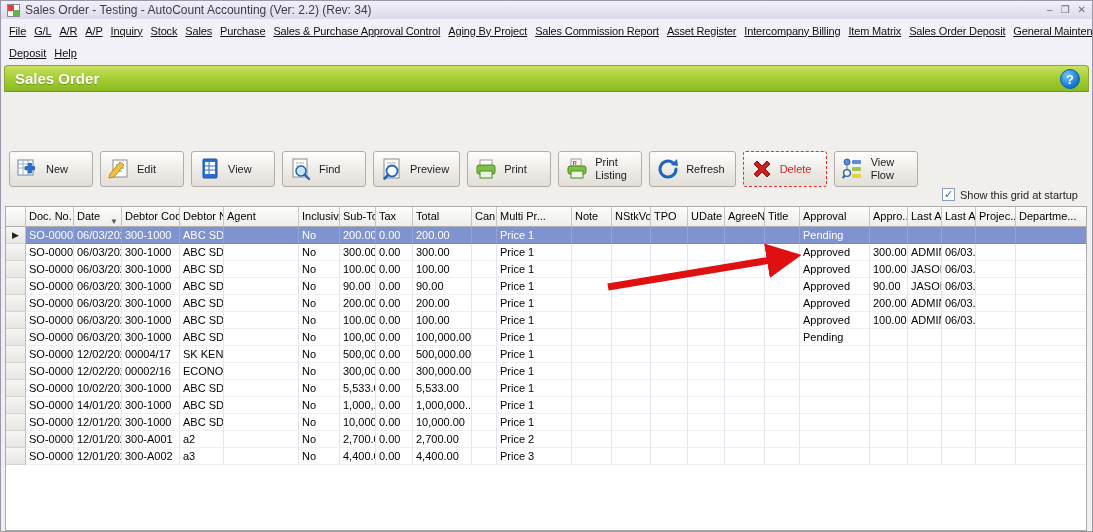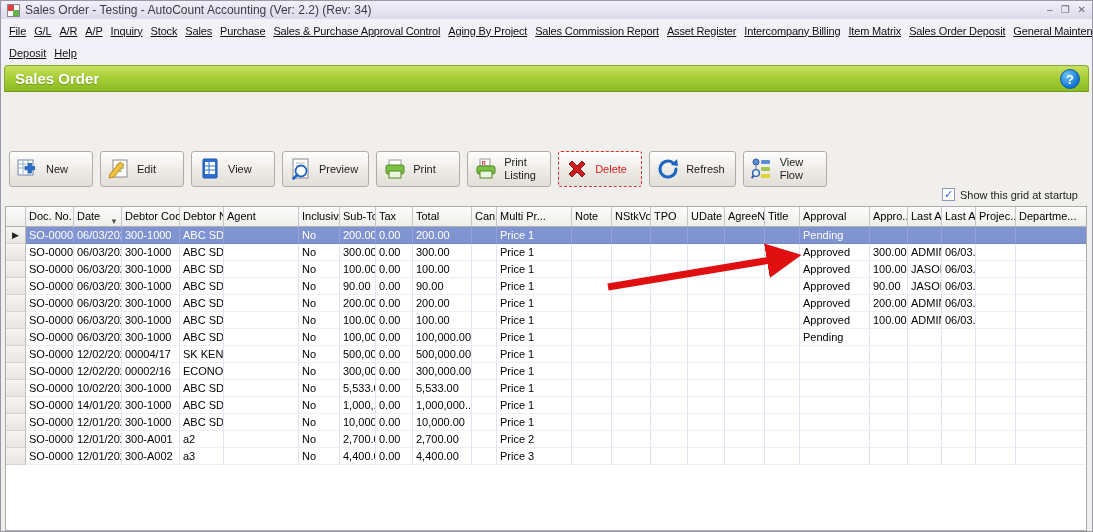--- a/index.html
+++ b/index.html
@@ -154,20 +154,29 @@
       <div class="tb-btn">
         <span class="tb-icon"><svg viewBox="0 0 24 24">
             <rect x="5" y="2" width="14" height="19" rx="1" fill="#2a6fd0" stroke="#1c55a8"></rect>
             <rect x="7" y="5" width="10" height="12" fill="#fff"></rect>
             <path d="M7 9h10M7 13h10M11 5v12" stroke="#2a6fd0" fill="none"></path>
           </svg></span>
         <span class="lbl">View</span>
       </div>
       <div class="tb-btn">
         <span class="tb-icon"><svg viewBox="0 0 24 24">
+            <rect x="4" y="2" width="14" height="18" fill="#fff" stroke="#8a8a8a"></rect>
+            <path d="M7 6h8M7 9h8" stroke="#b0b0b0" fill="none"></path>
+            <circle cx="12" cy="14" r="5" fill="#cfe4fa" stroke="#1c66c2" stroke-width="1.6"></circle>
+            <line x1="15.5" y1="17.5" x2="20" y2="22" stroke="#1c66c2" stroke-width="2.4" stroke-linecap="round"></line>
+          </svg></span>
+        <span class="lbl">Find</span>
+      </div>
+      <div class="tb-btn">
+        <span class="tb-icon"><svg viewBox="0 0 24 24">
             <rect x="4" y="2" width="15" height="19" fill="#fff" stroke="#8a8a8a"></rect>
             <path d="M7 6h9M7 9h9" stroke="#b0b0b0" fill="none"></path>
             <circle cx="12" cy="14" r="5.5" fill="none" stroke="#1c66c2" stroke-width="1.8"></circle>
             <line x1="8.3" y1="17.8" x2="4.5" y2="21.5" stroke="#1c66c2" stroke-width="2.6" stroke-linecap="round"></line>
           </svg></span>
         <span class="lbl">Preview</span>
       </div>
       <div class="tb-btn">
         <span class="tb-icon"><svg viewBox="0 0 24 24">
             <rect x="6" y="3" width="12" height="6" fill="#fff" stroke="#999"></rect>
@@ -179,32 +188,32 @@
       <div class="tb-btn">
         <span class="tb-icon"><svg viewBox="0 0 24 24">
             <rect x="6" y="2" width="10" height="7" fill="#fff" stroke="#999"></rect>
             <text x="7.5" y="8" font-size="6" fill="#d03030" font-weight="bold">R</text>
             <rect x="3" y="9" width="18" height="8" rx="2" fill="#7cc044" stroke="#4e8a22"></rect>
             <rect x="6" y="14" width="12" height="7" fill="#eaf6df" stroke="#4e8a22"></rect>
           </svg></span>
         <span class="lbl">Print
 Listing</span>
       </div>
-      <div class="tb-btn danger">
-        <span class="tb-icon"><svg viewBox="0 0 24 24">
-            <path d="M4 7l3-3 5 5 5-5 3 3-5 5 5 5-3 3-5-5-5 5-3-3 5-5z" fill="#cc1f1f" stroke="#8e1212"></path>
-          </svg></span>
-        <span class="lbl">Delete</span>
-      </div>
       <div class="tb-btn">
         <span class="tb-icon"><svg viewBox="0 0 24 24">
             <path d="M20 12a8 8 0 1 1-3-6.2" fill="none" stroke="#1c66c2" stroke-width="3" stroke-linecap="round"></path>
             <polygon points="21,2 22,9 15,8" fill="#1c66c2"></polygon>
           </svg></span>
         <span class="lbl">Refresh</span>
+      </div>
+      <div class="tb-btn danger">
+        <span class="tb-icon"><svg viewBox="0 0 24 24">
+            <path d="M4 7l3-3 5 5 5-5 3 3-5 5 5 5-3 3-5-5-5 5-3-3 5-5z" fill="#cc1f1f" stroke="#8e1212"></path>
+          </svg></span>
+        <span class="lbl">Delete</span>
       </div>
       <div class="tb-btn">
         <span class="tb-icon"><svg viewBox="0 0 24 24">
             <circle cx="6" cy="5" r="3" fill="#5b8fd4" stroke="#2d5ea8"></circle>
             <line x1="6" y1="8" x2="6" y2="19" stroke="#777"></line>
             <rect x="11" y="3" width="9" height="4" rx="1" fill="#5b8fd4"></rect>
             <rect x="11" y="10" width="9" height="4" rx="1" fill="#9fc84a"></rect>
             <rect x="11" y="17" width="9" height="4" rx="1" fill="#e0d43a"></rect>
             <circle cx="6" cy="16" r="3.4" fill="#e8f1fb" stroke="#2d5ea8" stroke-width="1.4"></circle>
             <line x1="3.8" y1="18.6" x2="1.6" y2="21" stroke="#2d5ea8" stroke-width="2"></line>

